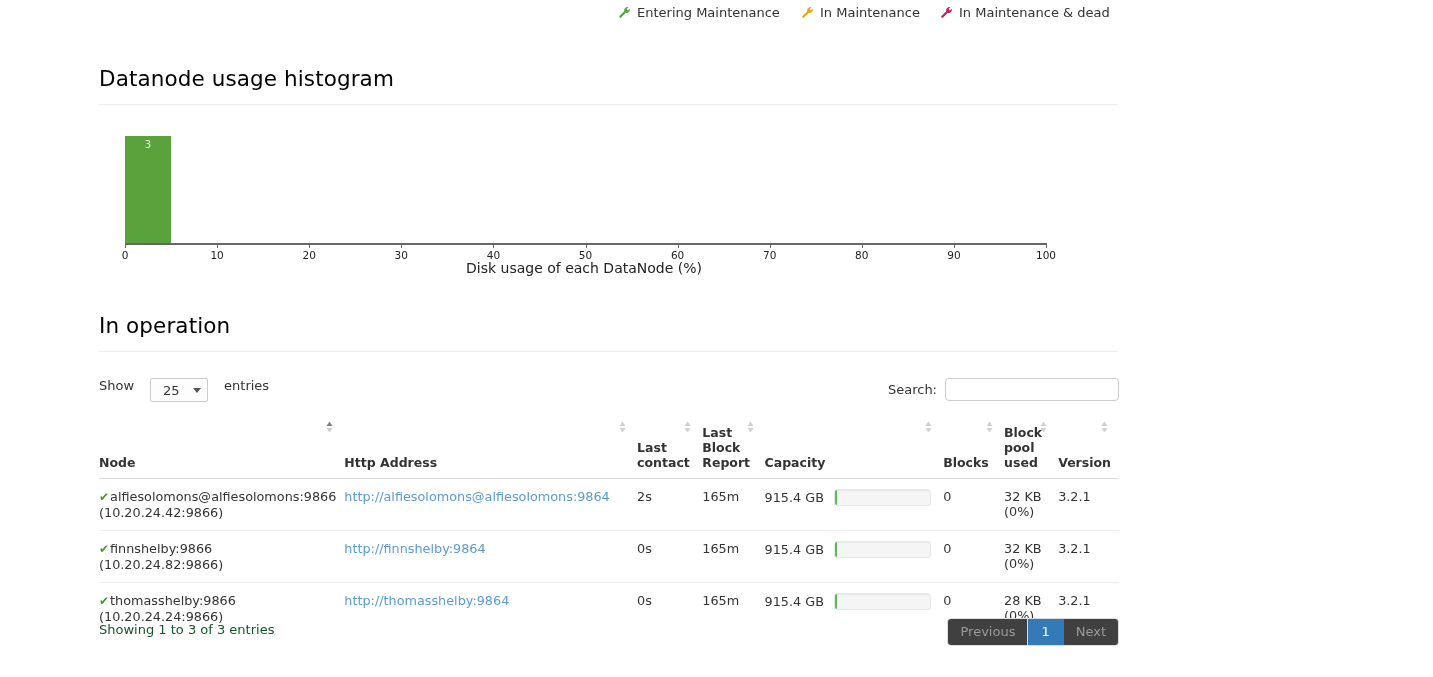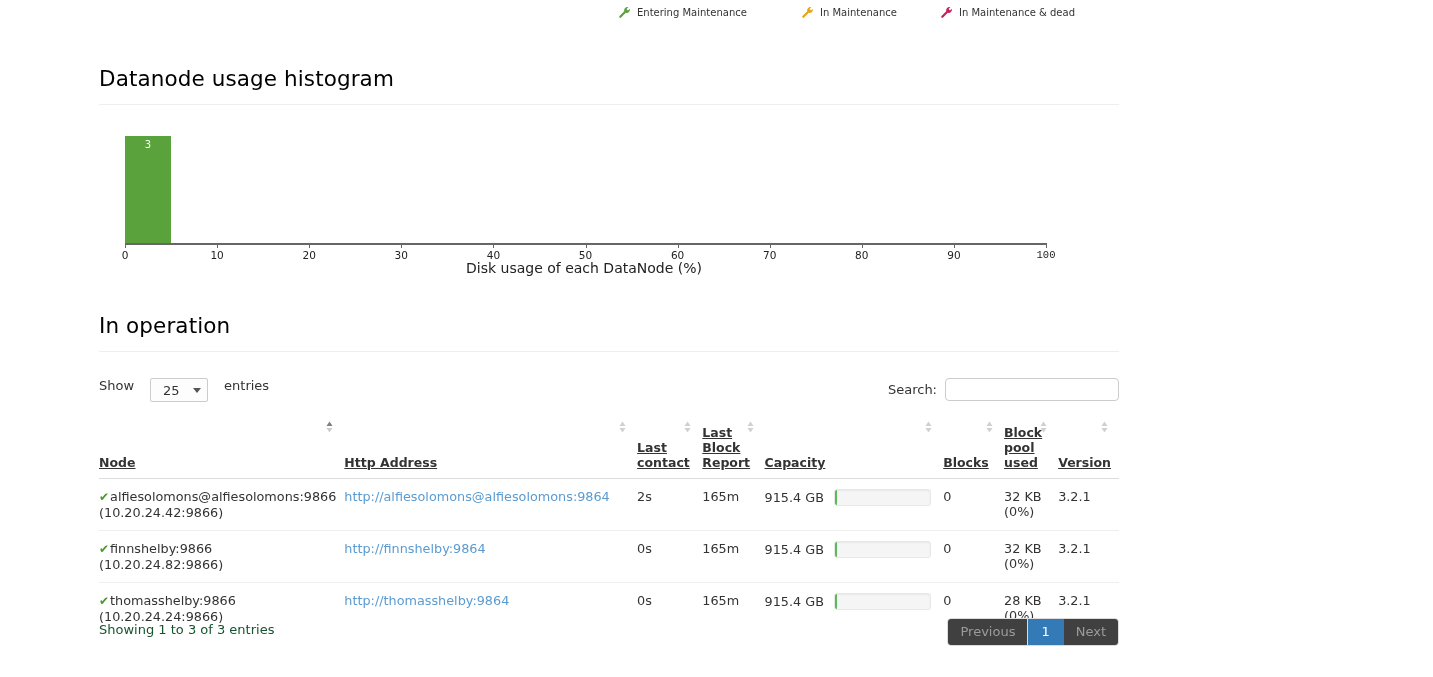--- a/index.html
+++ b/index.html
@@ -13,21 +13,21 @@
     overflow: hidden;
   }
   .page { position: relative; width: 1433px; height: 677px; }
 
   
   .legend {
     position: absolute; left: 0; top: 0; width: 1433px; height: 28px;
   }
   .legend-item {
     position: absolute; top: 5px;
-    font-size: 10px; color: #333; white-space: nowrap;
+    font-size: 13px; color: #333; white-space: nowrap;
     display: flex; align-items: center; gap: 6px;
   }
   .wrench { width: 13px; height: 15px; display: inline-block; flex: none; }
 
   
   .section-title {
     position: absolute; left: 99px;
     font-size: 21.5px; font-weight: 400; color: #000000;
     letter-spacing: 0.1px; white-space: nowrap;
   }
@@ -108,21 +108,20 @@
   table.dn thead th {
     vertical-align: bottom;
     text-align: left;
     font-weight: bold;
     color: #333333;
     font-size: 12.5px;
     line-height: 15px;
     padding: 12px 8px 8px 0;
     border-bottom: 1.5px solid #dddddd;
     position: relative;
-    text-decoration: underline;
   }
   .sort-ico {
     position: absolute; top: 8px; right: 10px;
     width: 9px; height: 12px; opacity: 0.45;
   }
   .sort-ico.active { opacity: 0.75; }
   table.dn tbody td {
     padding: 10px 8px 10px 0;
     vertical-align: top;
     border-bottom: 1px solid #eeeeee;
@@ -224,21 +223,21 @@
         <div class="tick-label" style="left: 486.5px;">50</div>
         <div class="tick" style="left: 578.6px;"></div>
         <div class="tick-label" style="left: 578.6px;">60</div>
         <div class="tick" style="left: 670.7px;"></div>
         <div class="tick-label" style="left: 670.7px;">70</div>
         <div class="tick" style="left: 762.8px;"></div>
         <div class="tick-label" style="left: 762.8px;">80</div>
         <div class="tick" style="left: 854.9px;"></div>
         <div class="tick-label" style="left: 854.9px;">90</div>
         <div class="tick" style="left: 947px;"></div>
-        <div class="tick-label" style="left: 947px; font-family: Liberation Mono, monospace;">100</div>
+        <div class="tick-label" style="left: 947px;">100</div>
       </div>
     <div class="axis-title">Disk usage of each DataNode (%)</div>
   </div>
 
   <div class="section-title" style="top:313px">In operation</div>
   <div class="hrule" style="top:351px"></div>
 
   <div class="dt-length">
     <span>Show</span>
     <div class="dt-select">

